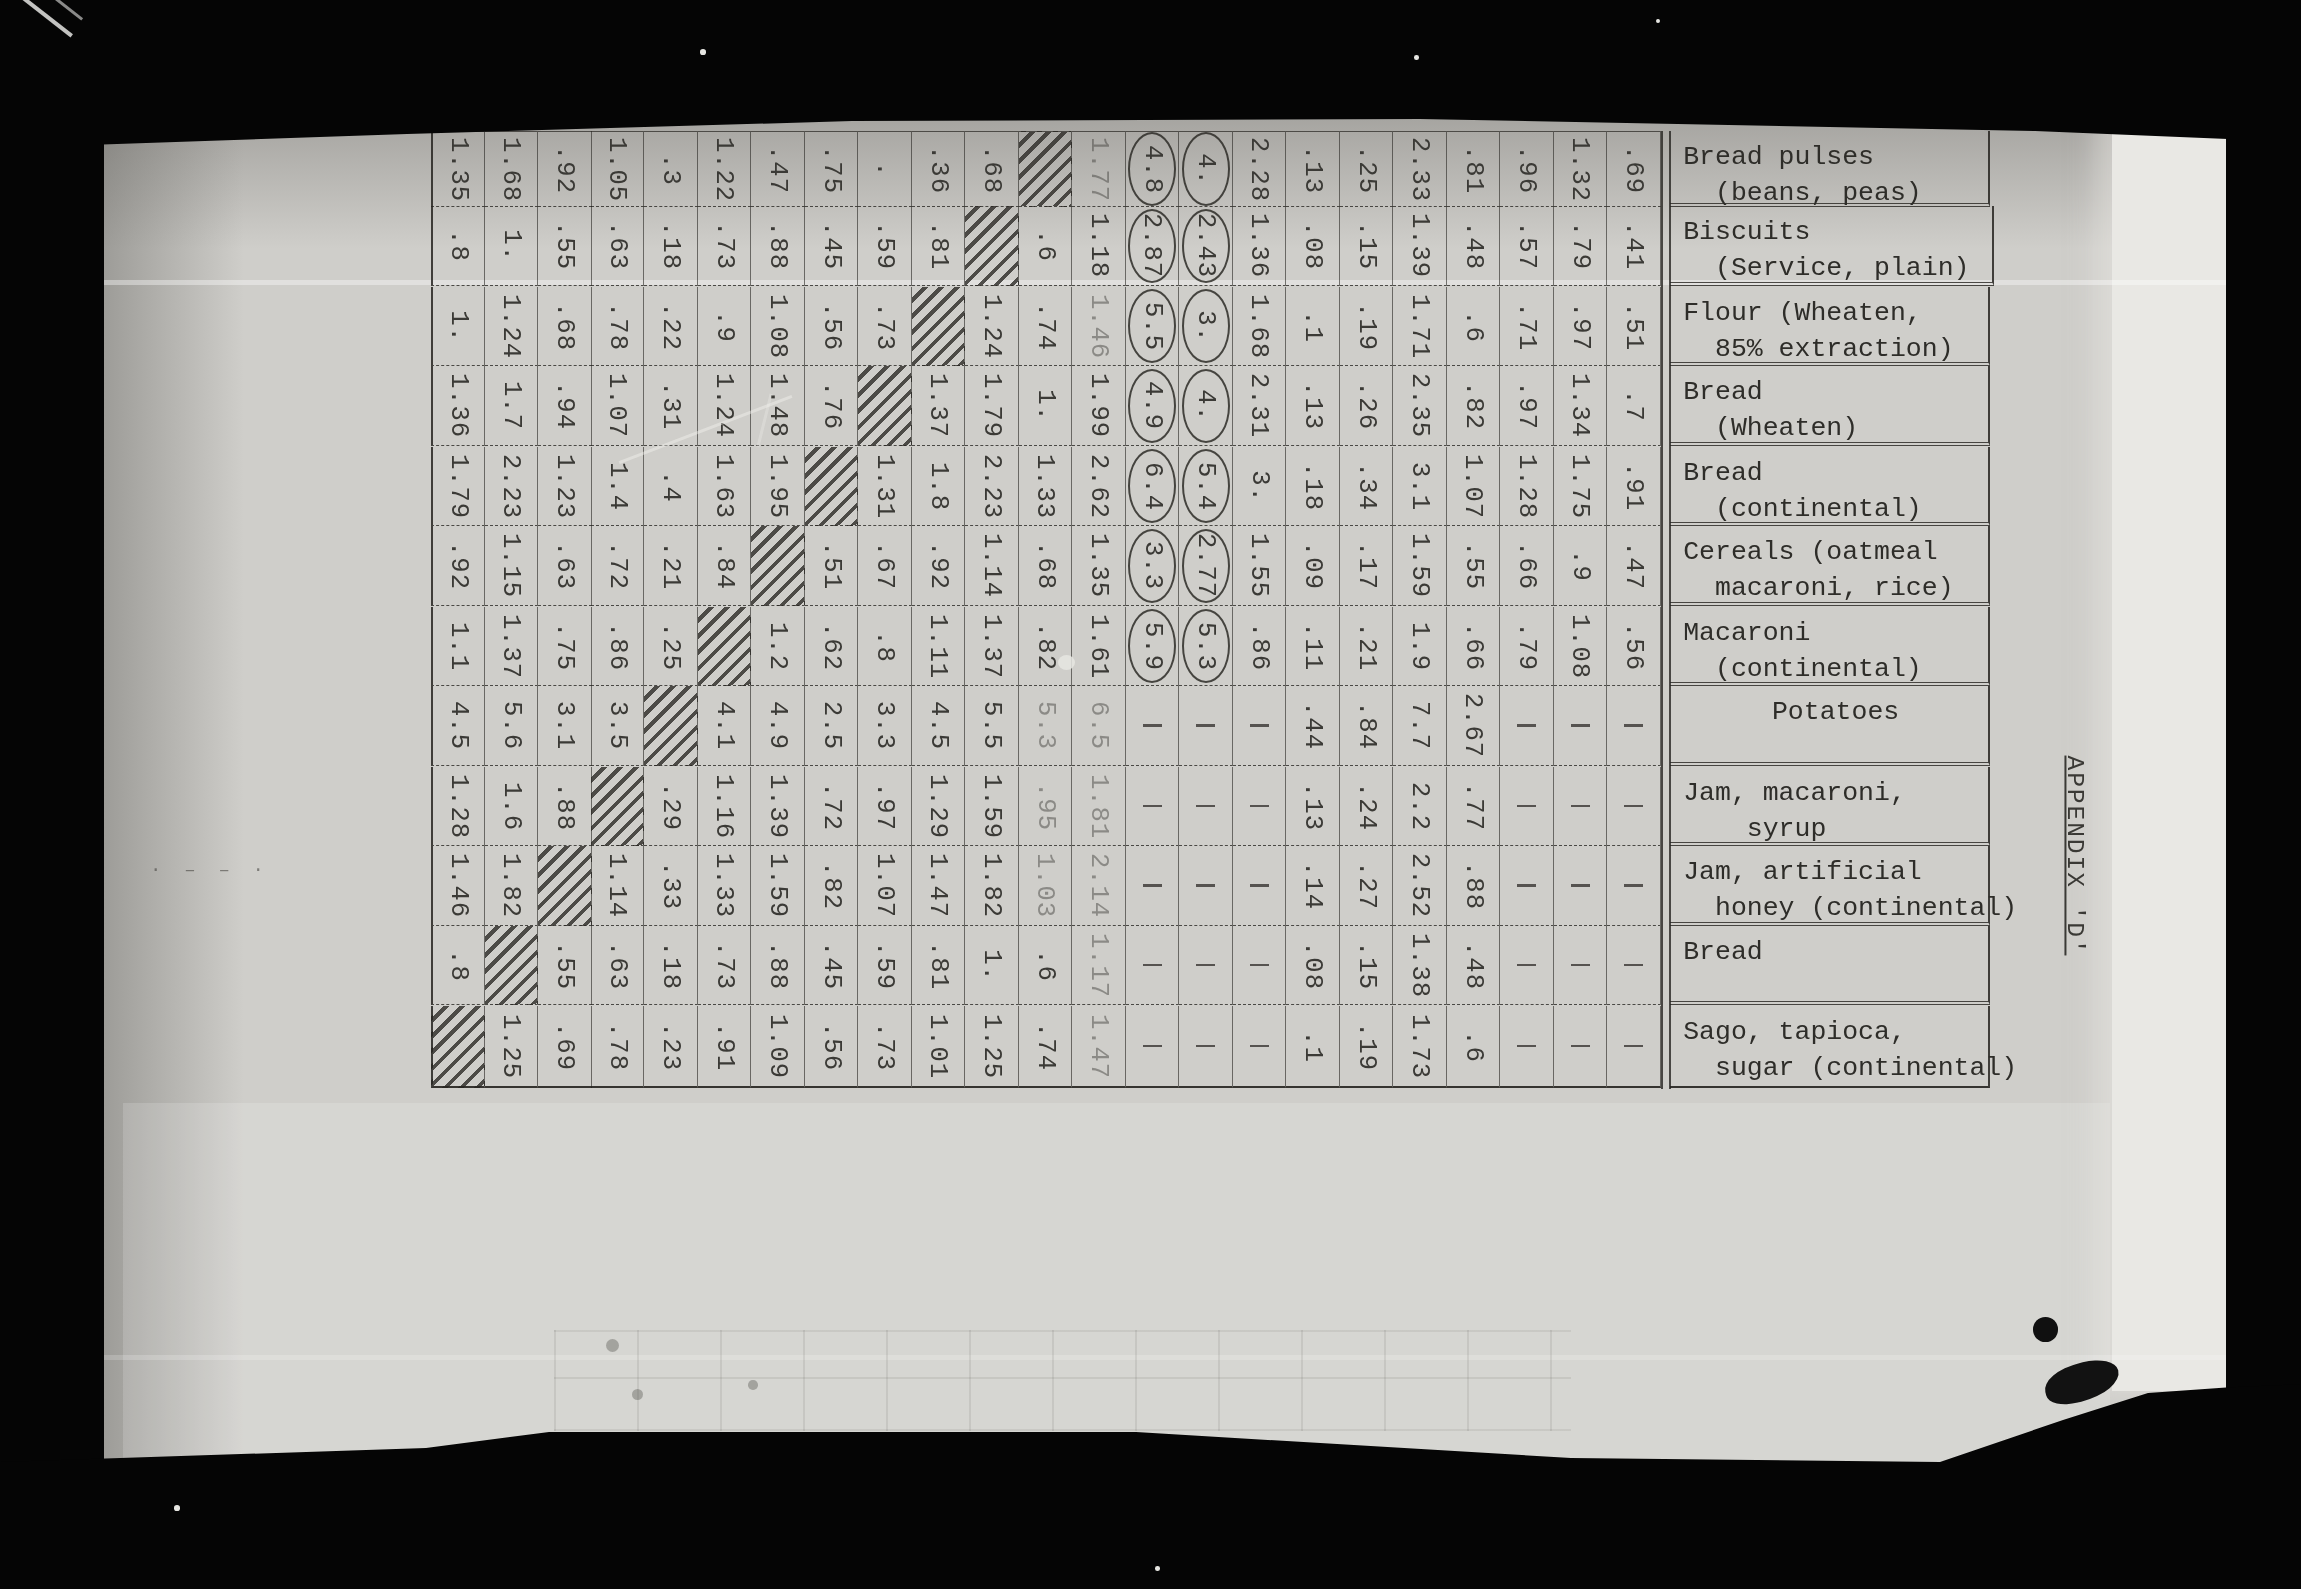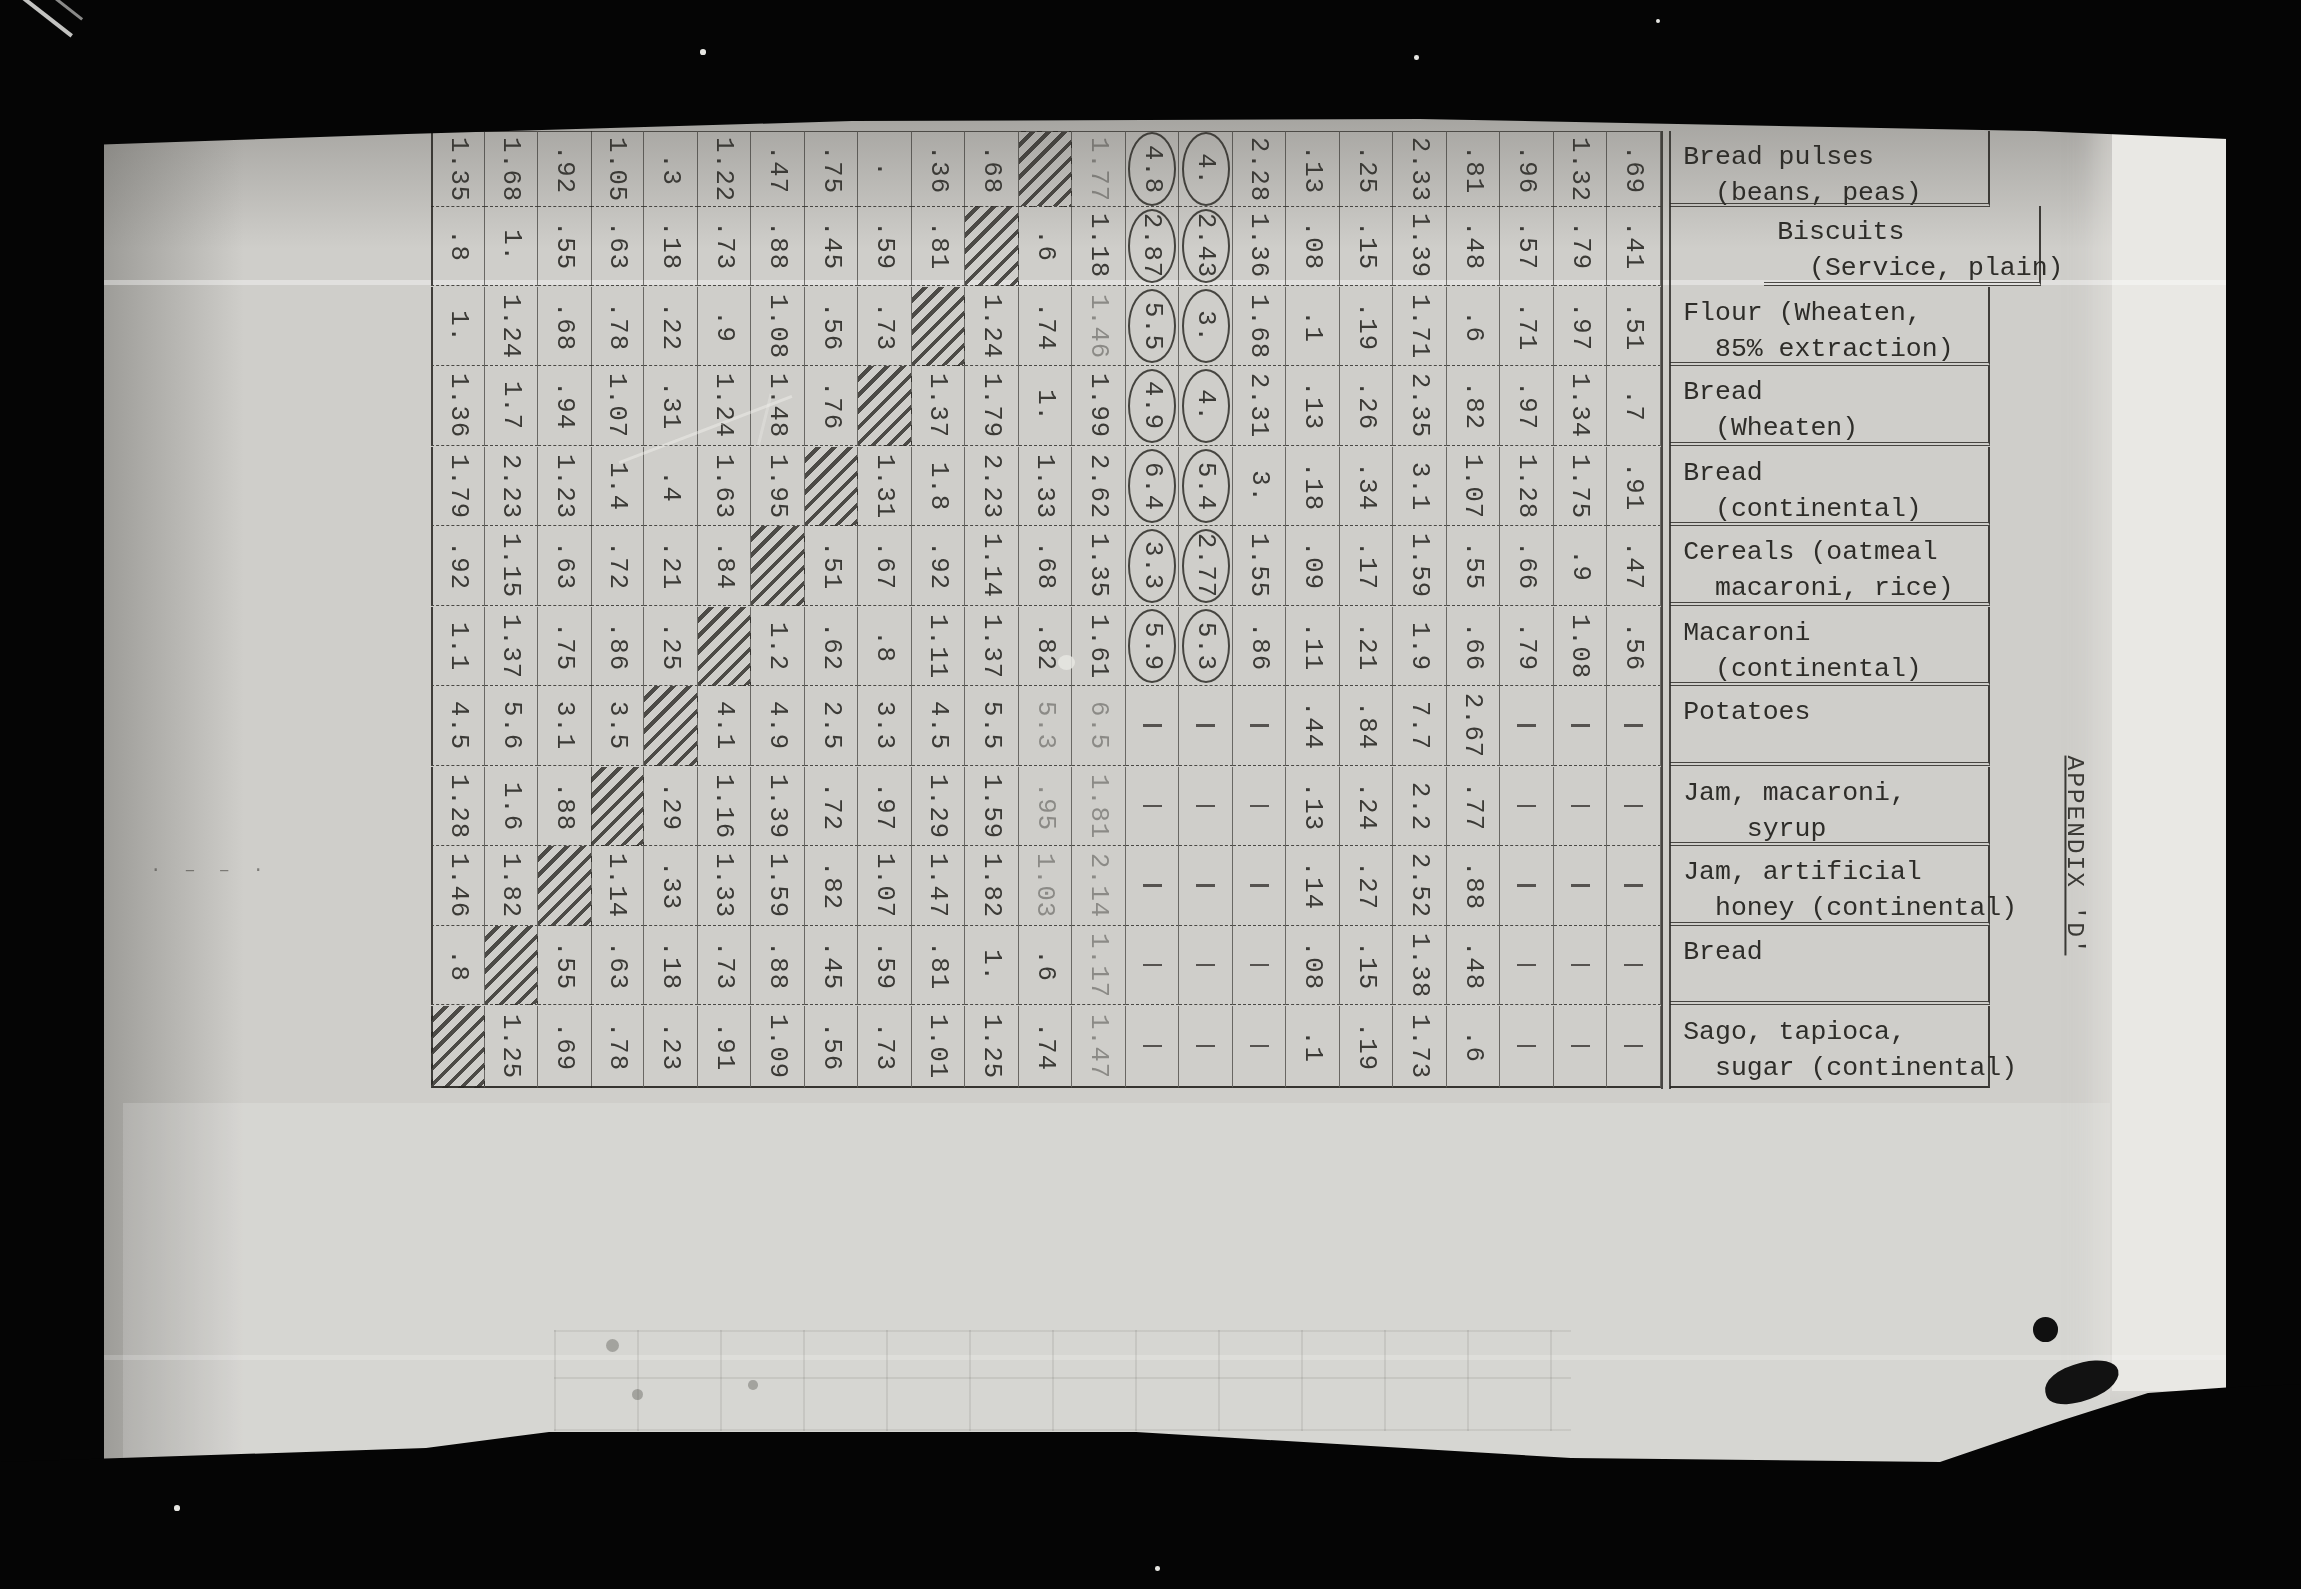--- a/index.html
+++ b/index.html
@@ -212,21 +212,21 @@
       </div>
       <div class="cell" style="left: 1500px; top: 206px; width: 54px; height: 80px;">
         <span class="rot">.57</span>
       </div>
       <div class="cell" style="left: 1554px; top: 206px; width: 53px; height: 80px;">
         <span class="rot">.79</span>
       </div>
       <div class="cell" style="left: 1607px; top: 206px; width: 54px; height: 80px;">
         <span class="rot">.41</span>
       </div>
-      <div class="labelcell" style="left: 1764px; top: 206px; width: 277px; height: 80px;"><div>Biscuits</div><div>  (Service, plain)</div></div>
+      <div class="labelcell" style="left: 1670px; top: 206px; width: 324px; height: 80px;"><div>Biscuits</div><div>  (Service, plain)</div></div>
       <div class="cell first" style="left: 431px; top: 287px; width: 54px; height: 79px;">
         <span class="rot">1.</span>
       </div>
       <div class="cell" style="left: 485px; top: 287px; width: 53px; height: 79px;">
         <span class="rot">1.24</span>
       </div>
       <div class="cell" style="left: 538px; top: 287px; width: 54px; height: 79px;">
         <span class="rot">.68</span>
       </div>
       <div class="cell" style="left: 591px; top: 287px; width: 53px; height: 79px;">
@@ -640,21 +640,21 @@
       </div>
       <div class="cell" style="left: 1500px; top: 686px; width: 54px; height: 80px;">
         <div class="dash"></div>
       </div>
       <div class="cell" style="left: 1554px; top: 686px; width: 53px; height: 80px;">
         <div class="dash"></div>
       </div>
       <div class="cell" style="left: 1607px; top: 686px; width: 54px; height: 80px;">
         <div class="dash"></div>
       </div>
-      <div class="labelcell" style="left: 1670px; top: 686px; width: 320px; height: 80px;"><div>Potatoes</div><div></div></div>
+      <div class="labelcell" style="left: 1670px; top: 686px; width: 320px; height: 80px; text-align: center;"><div>Potatoes</div><div></div></div>
       <div class="cell first" style="left: 431px; top: 767px; width: 54px; height: 79px;">
         <span class="rot">1.28</span>
       </div>
       <div class="cell" style="left: 485px; top: 767px; width: 53px; height: 79px;">
         <span class="rot">1.6</span>
       </div>
       <div class="cell" style="left: 538px; top: 767px; width: 54px; height: 79px;">
         <span class="rot">.88</span>
       </div>
       <div class="cell hatch" style="left: 591px; top: 767px; width: 53px; height: 79px;"></div>

